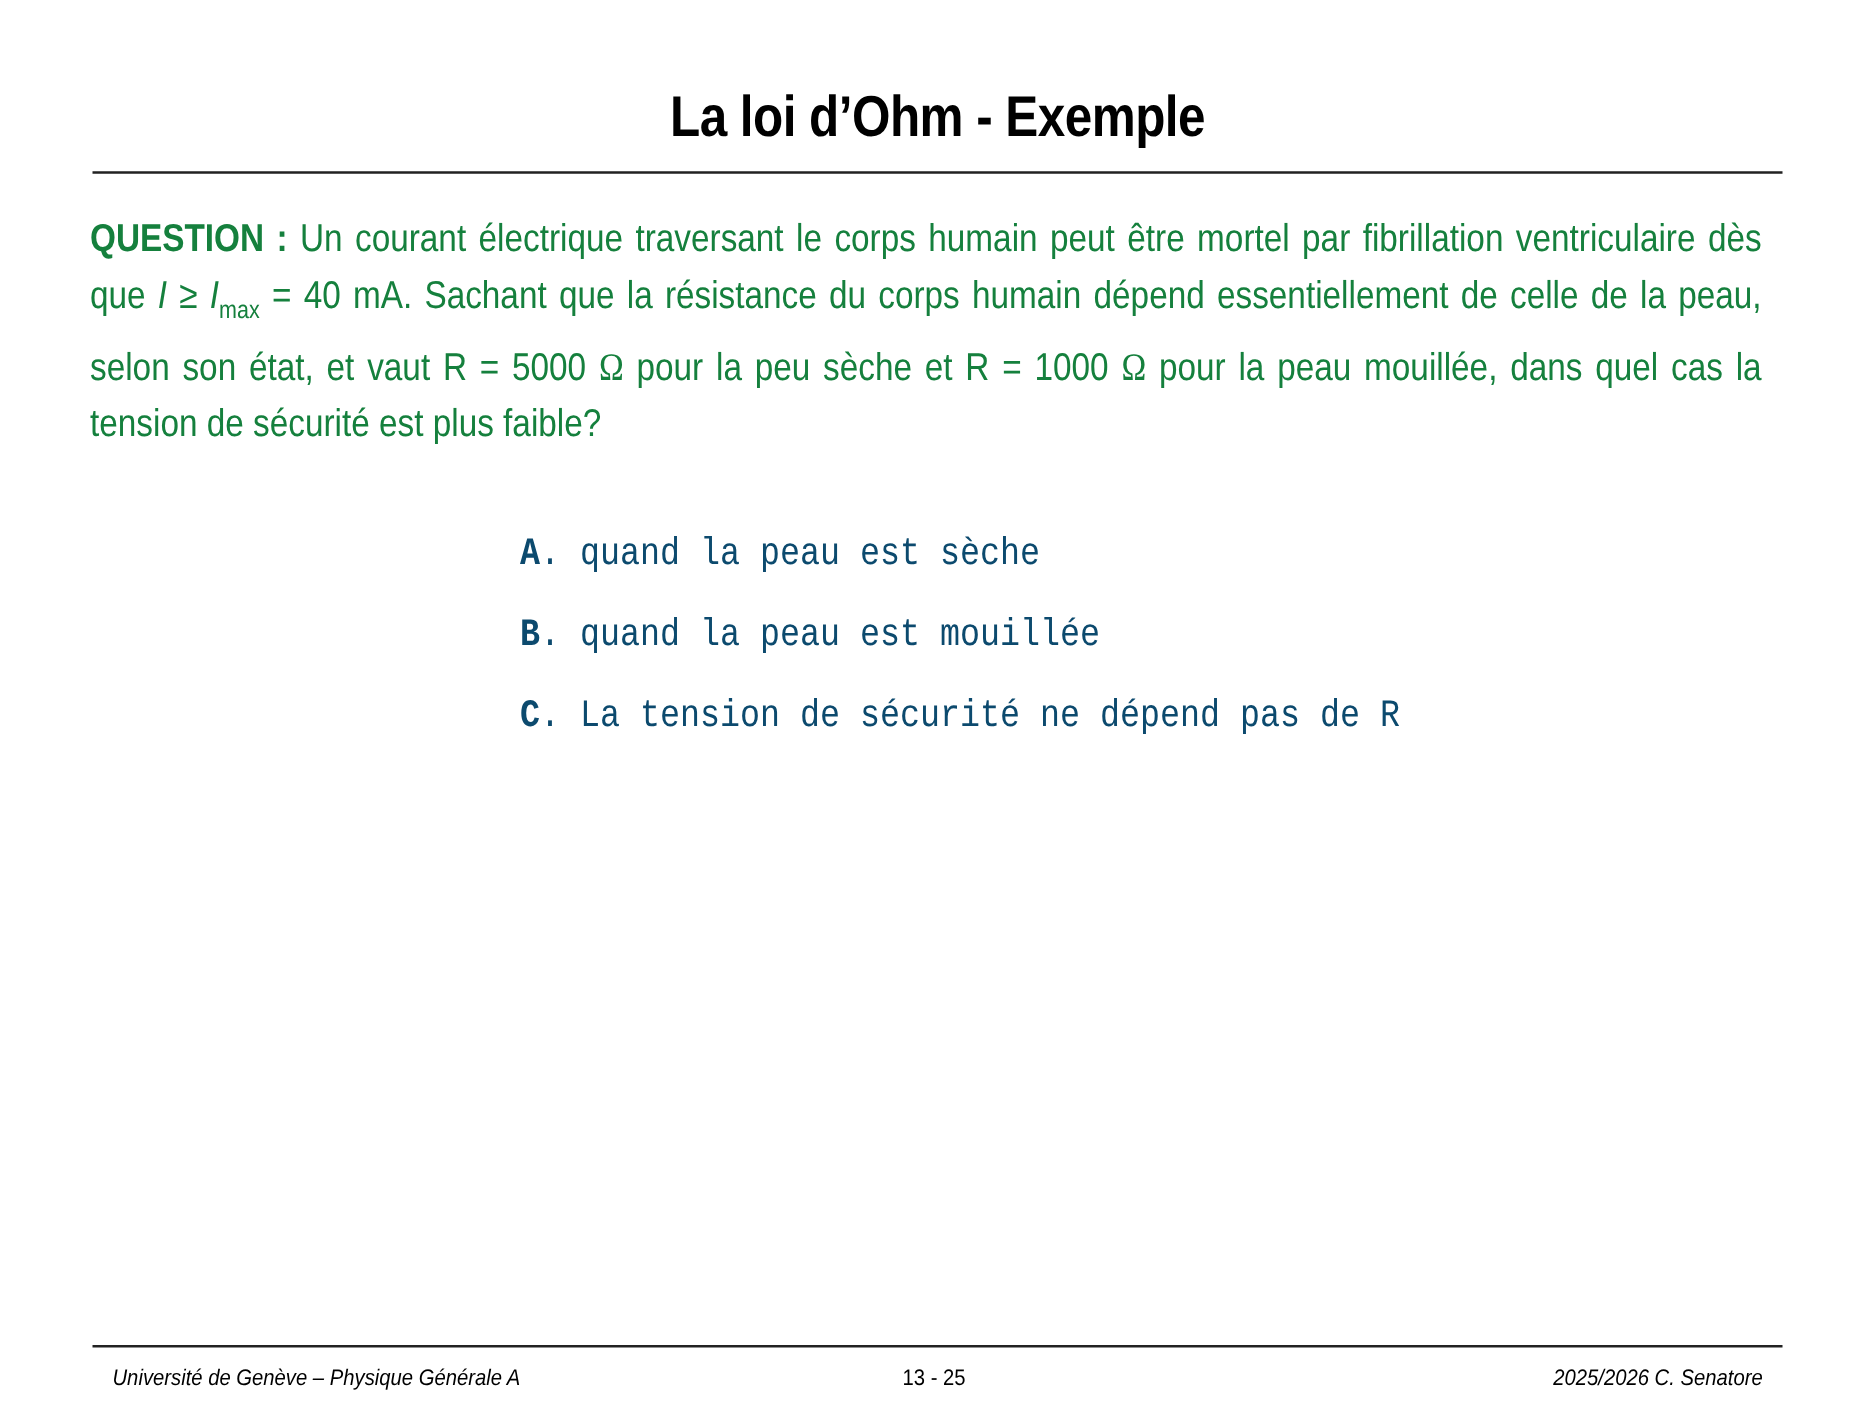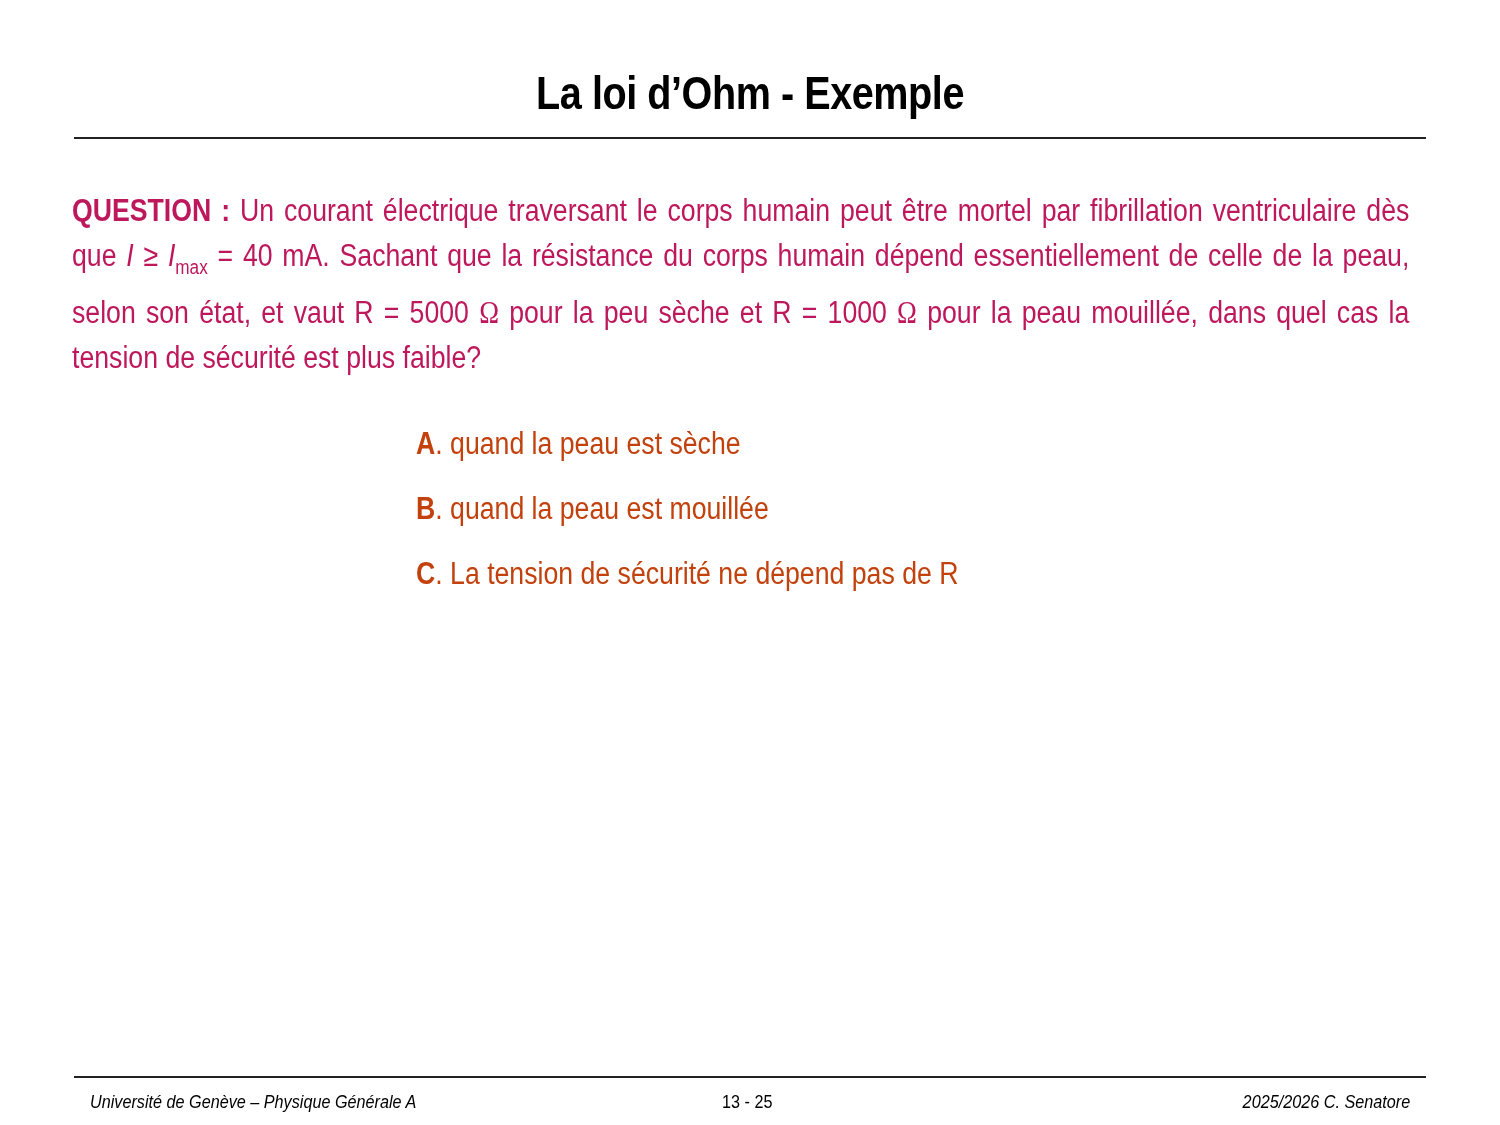--- a/index.html
+++ b/index.html
@@ -4,28 +4,28 @@
   <style>
     html, body { margin: 0; padding: 0; background: #ffffff; }
     body { width: 1500px; height: 1125px; position: relative; overflow: hidden; font-family: "Liberation Sans", sans-serif; }
     .title {
       position: absolute; left: 0; top: 66px; width: 1500px; text-align: center;
       font-size: 46px; font-weight: bold; color: #000; letter-spacing: -0.5px;
       transform: scaleX(0.86); transform-origin: center top;
     }
     .rule-top { position: absolute; left: 74px; width: 1352px; top: 137px; height: 2px; background: #222; }
     .question {
-      position: absolute; left: 72px; top: 188px; width: 1338px;
-      font-size: 31px; line-height: 45px; color: #be185d; text-align: justify;
+      position: absolute; left: 72px; top: 168px; width: 1338px;
+      font-size: 31px; line-height: 45px; color: #15803d; text-align: justify;
     }
     .question .inner { display: block; width: 1555px; transform: scaleX(0.86); transform-origin: left top; text-align: justify; }
     .q-label { font-weight: bold; }
     .omega { font-family: "Liberation Serif", serif; }
     .sub { font-size: 20px; vertical-align: -8px; }
-    .options { position: absolute; left: 416px; top: 422px; color: #c2410c; font-size: 31px; }
+    .options { position: absolute; left: 416px; top: 422px; color: #0c4a6e; font-size: 31px; font-family: Liberation Mono, monospace; }
     .option { height: 65px; line-height: 44px; transform: scaleX(0.86); transform-origin: left top; white-space: nowrap; }
     .opt-letter { font-weight: bold; }
     .rule-bottom { position: absolute; left: 74px; width: 1352px; top: 1076px; height: 2px; background: #222; }
     .footer { position: absolute; top: 1092px; font-size: 18px; color: #000; white-space: nowrap; }
     .footer-left { left: 90px; font-style: italic; transform: scaleX(0.9); transform-origin: left top; }
     .footer-center { left: 722px; transform: scaleX(0.9); transform-origin: left top; }
     .footer-right { right: 90px; font-style: italic; transform: scaleX(0.9); transform-origin: right top; }
   </style>
 </head>
 <body>

